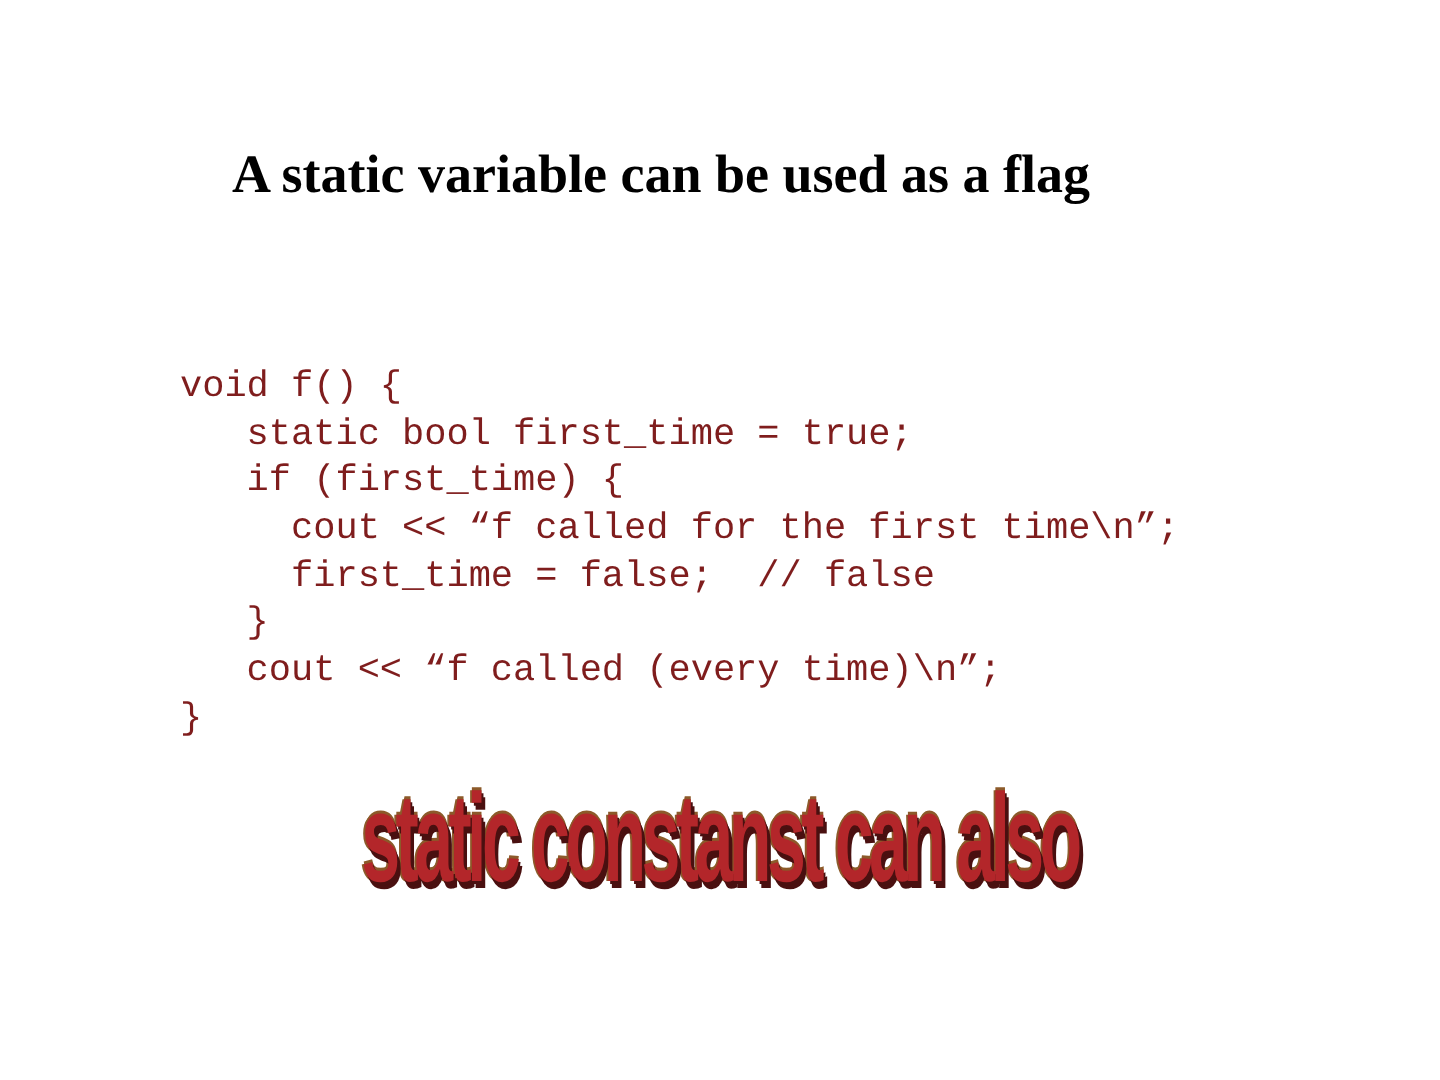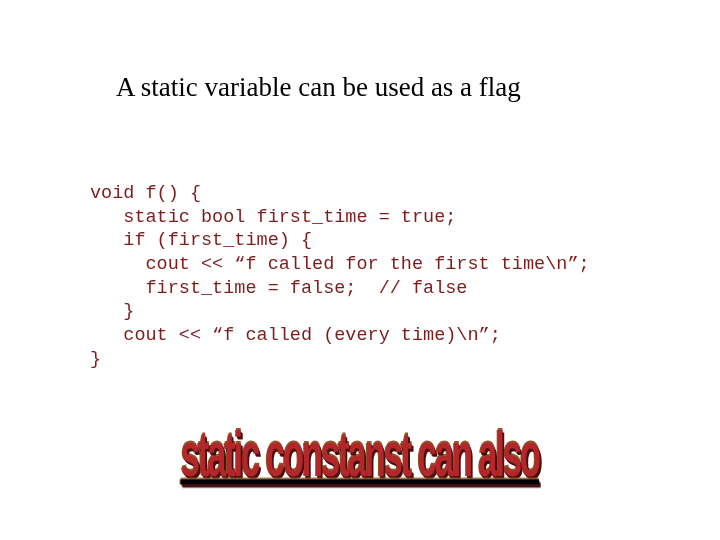--- a/index.html
+++ b/index.html
@@ -10,44 +10,43 @@
     background: #ffffff;
     font-family: "Times New Roman", Times, serif;
     position: relative;
     overflow: hidden;
   }
   .title {
     position: absolute;
     top: 72px;
     left: 116px;
     font-size: 27px;
-    font-weight: normal;
+    font-weight: bold;
     color: #000;
     white-space: nowrap;
   }
   .codeblock {
     position: absolute;
     top: 182px;
     left: 90px;
     font-family: "Courier New", Courier, monospace;
     font-size: 18.5px;
     line-height: 1.28;
     color: #7f1d1d;
     white-space: pre;
   }
   .wordart-wrap {
     position: absolute;
     top: 400px;
     left: 170px;
     width: 380px;
     height: 110px;
     display: flex;
-    align-items: center;
+    align-items: flex-start;
     justify-content: center;
-    text-decoration: underline;
   }
   .wordart {
     font-family: Arial, Helvetica, sans-serif;
     font-weight: 900;
     font-size: 38px;
     letter-spacing: -2.5px;
     color: #b3262a;
     text-shadow:
       1px 1px 0 #4a1010,
       2px 2px 0 #4a1010,

